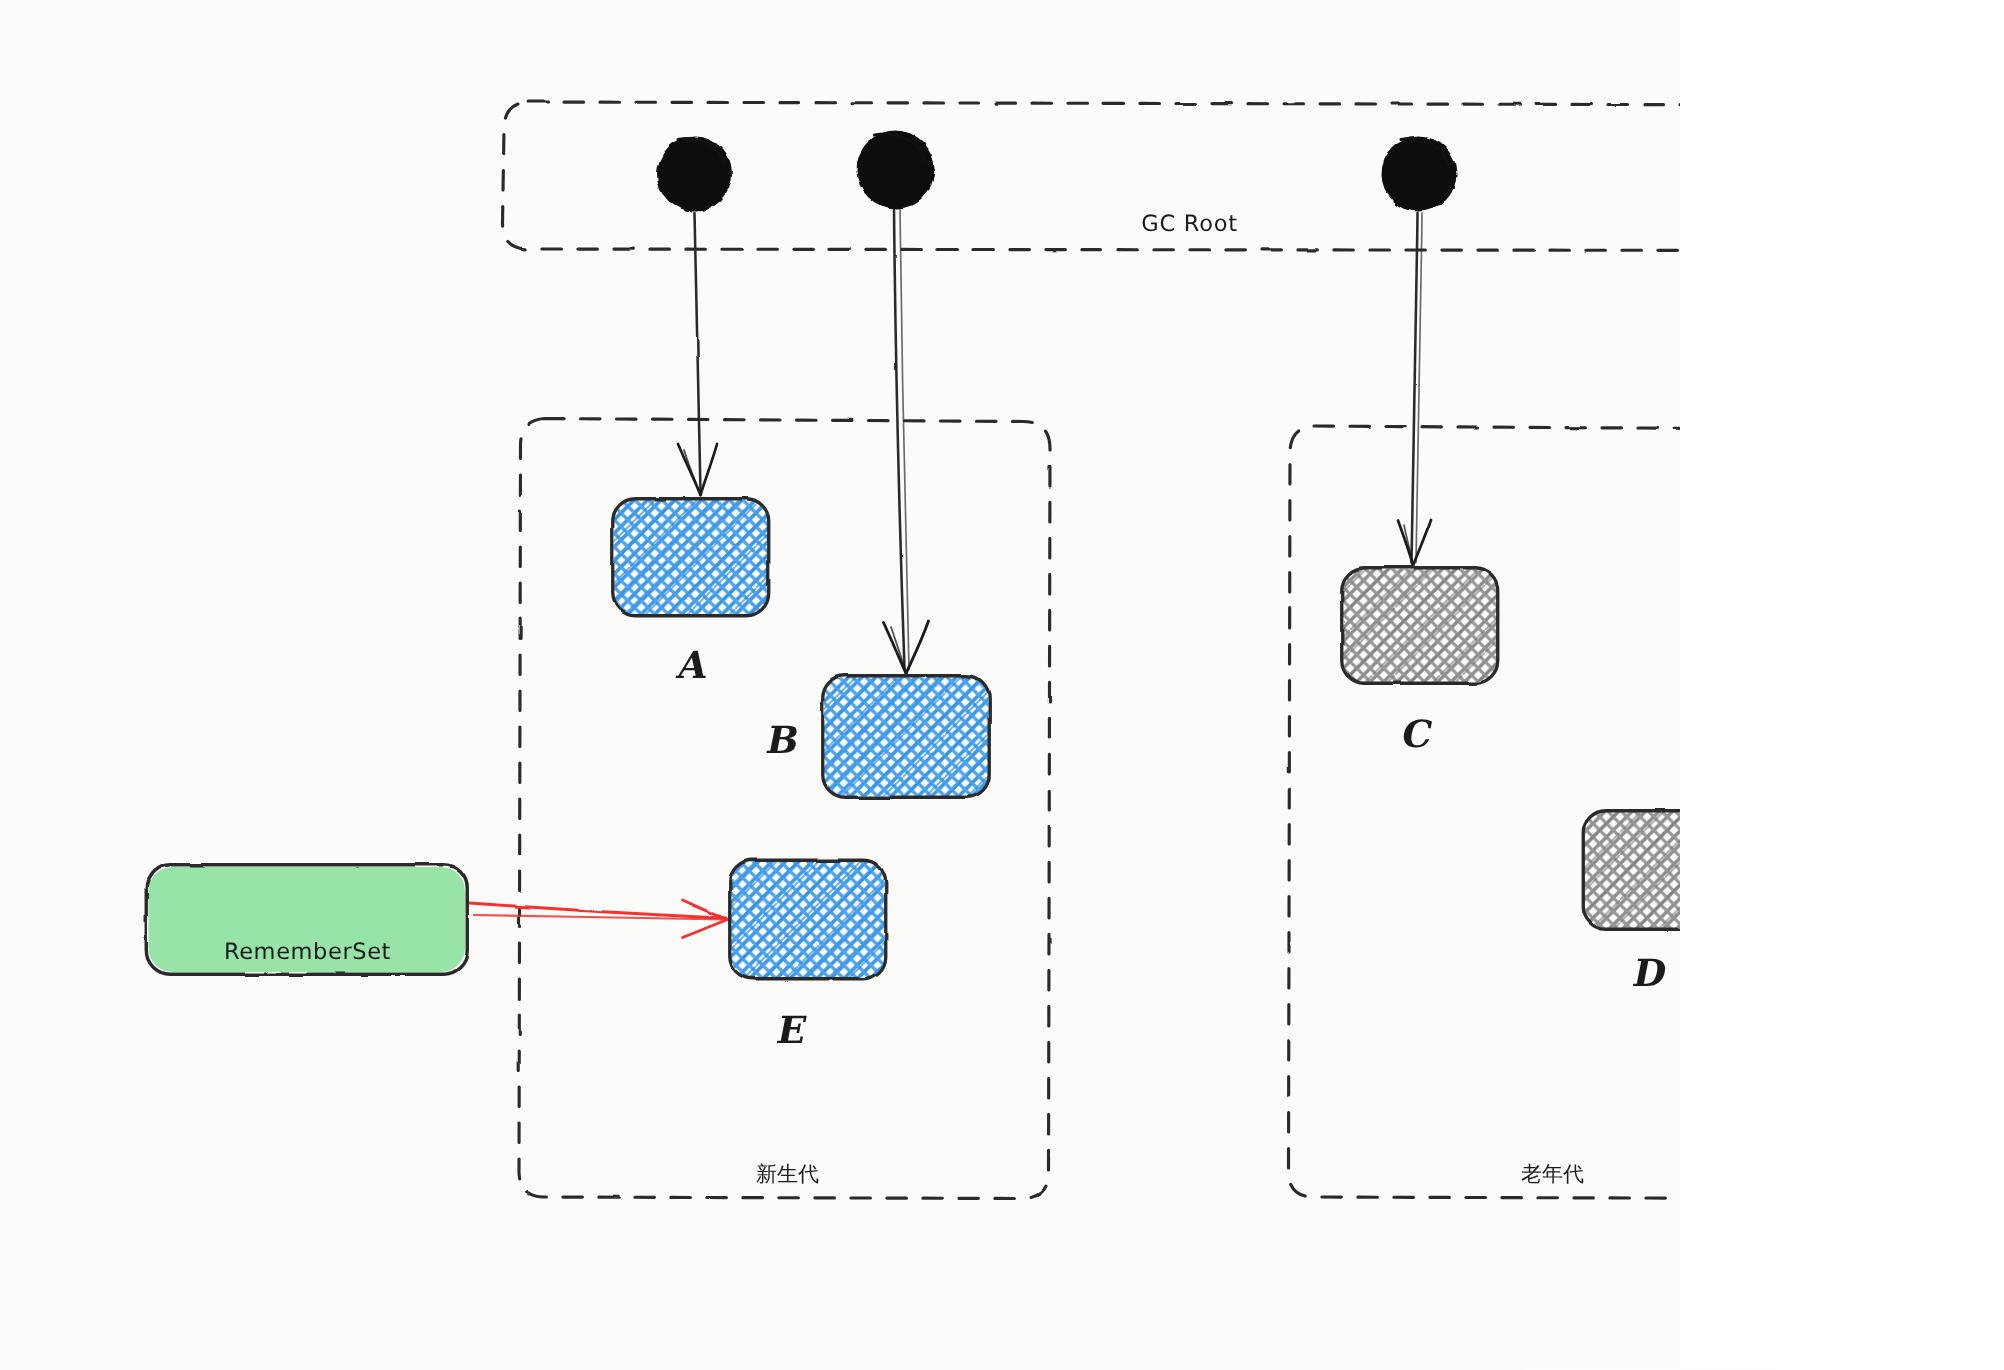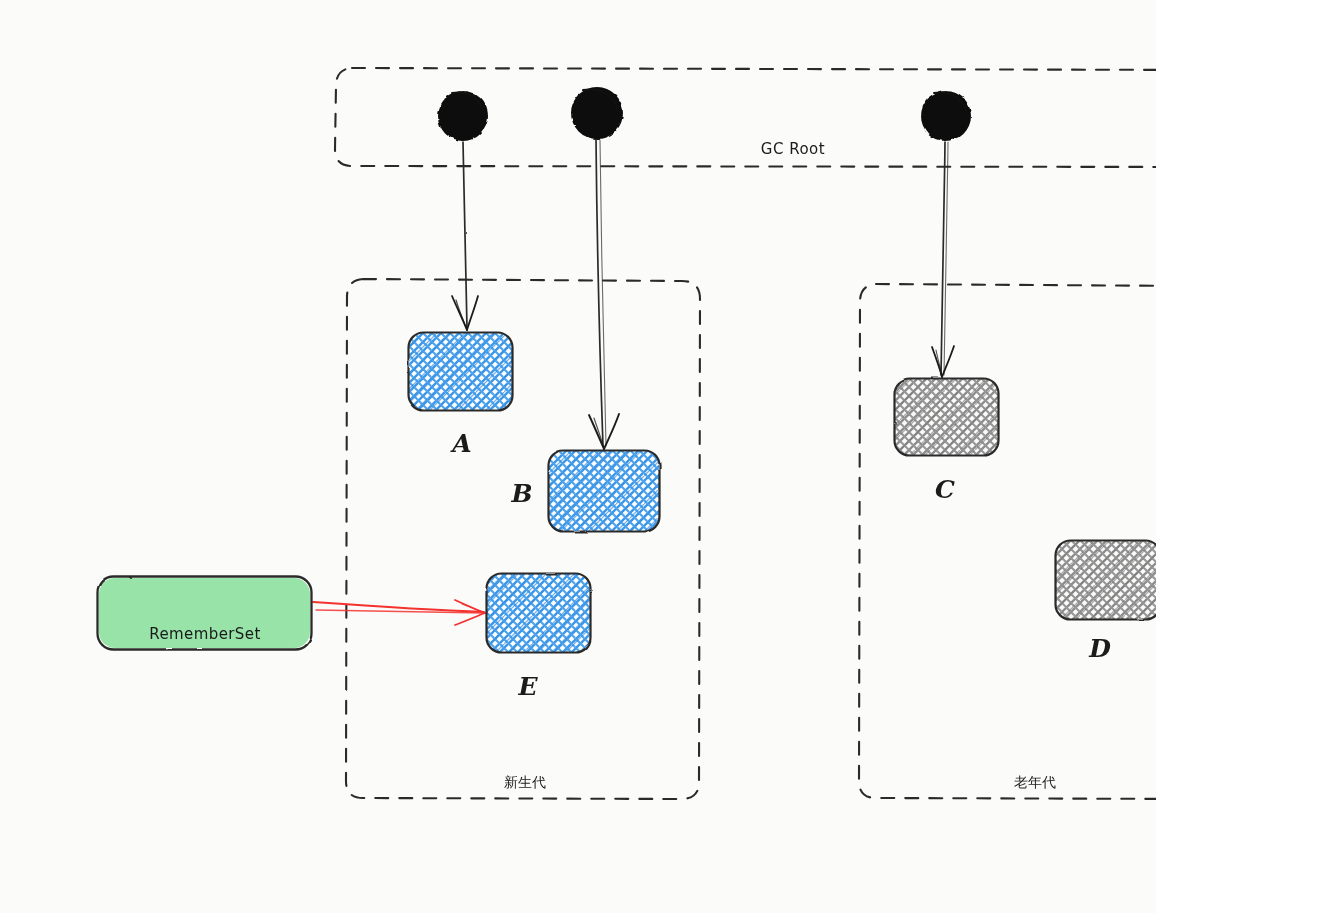--- a/index.html
+++ b/index.html
@@ -9,21 +9,20 @@
   }
   body {
     font-family: "DejaVu Sans", sans-serif;
   }
   #canvas-wrap {
     position: relative;
     width: 1120px;
     height: 913px;
     background: #fbfbfa;
     overflow: hidden;
-    padding-left: 36px;
   }
   #diagram-svg {
     position: absolute;
     left: 0;
     top: 0;
     width: 1336px;
     height: 913px;
     display: block;
   }
   .node-label {

